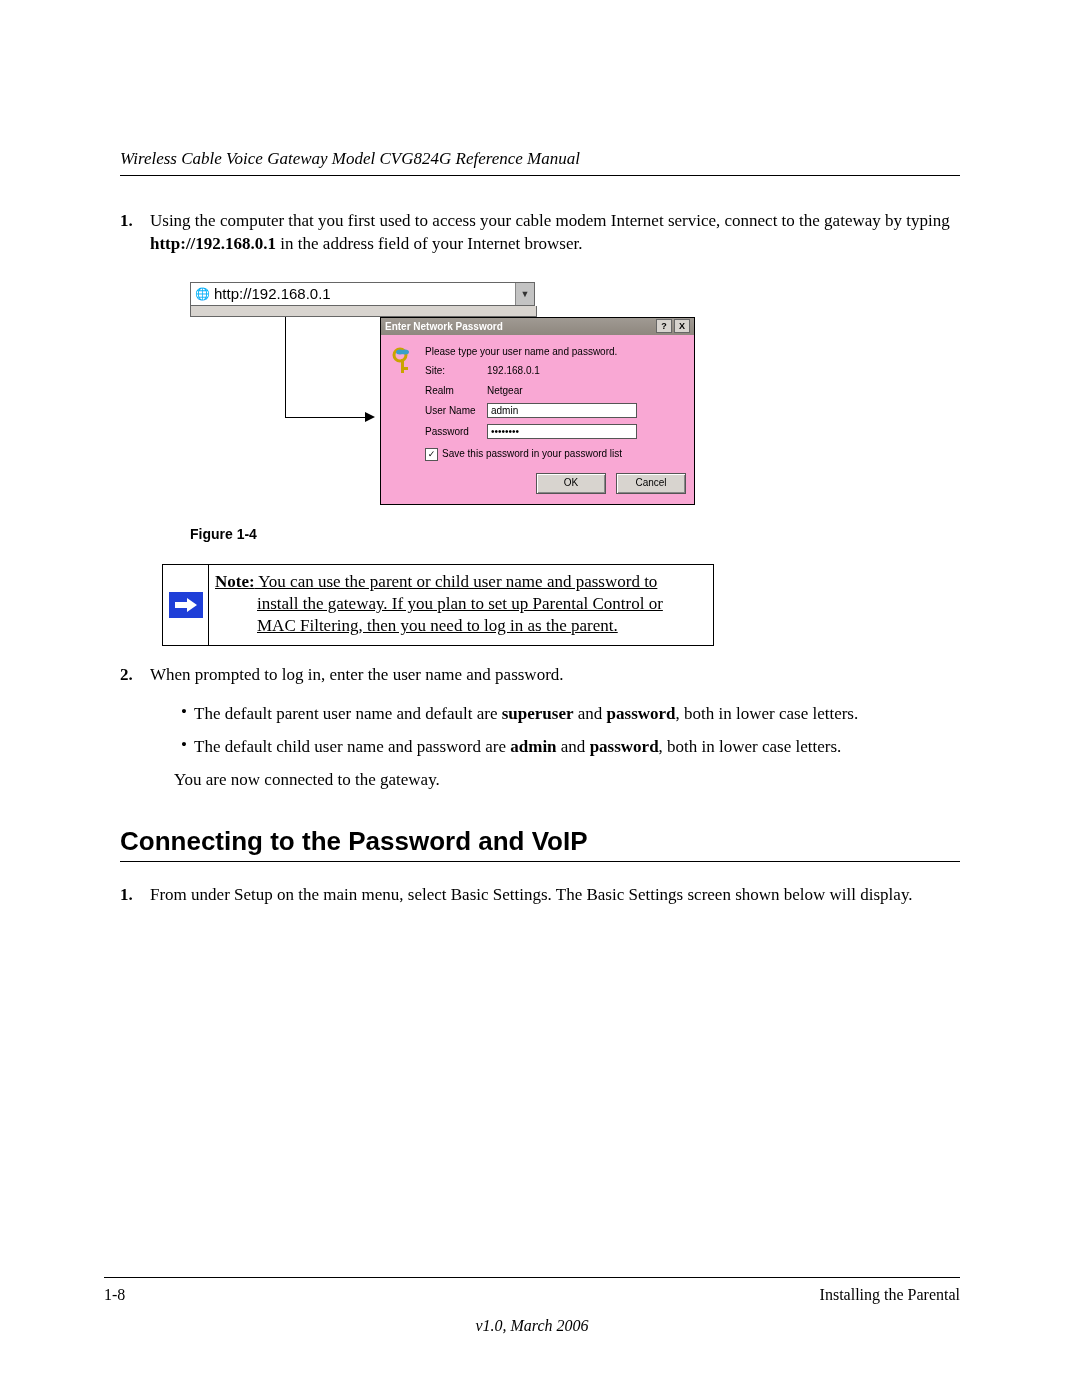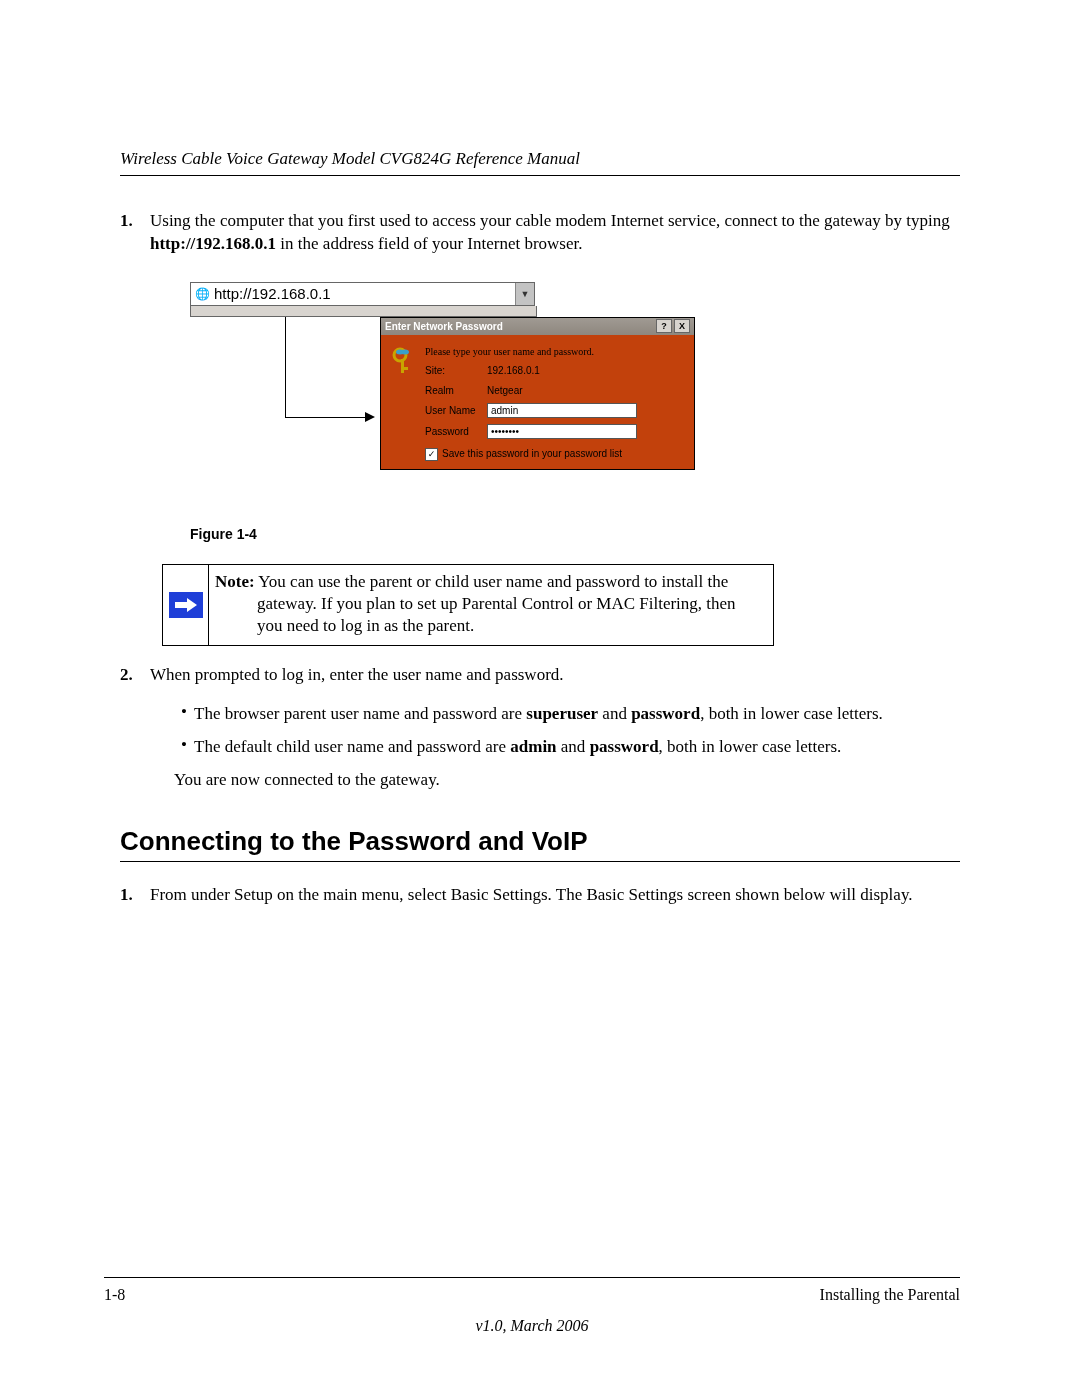--- a/index.html
+++ b/index.html
@@ -125,21 +125,21 @@
     border-left: 10px solid #000;
     border-top: 5px solid transparent;
     border-bottom: 5px solid transparent;
   }
 
   .dialog {
     width: 313px;
     font-family: Tahoma, Arial, sans-serif;
     font-size: 10px;
     border: 1px solid #000;
-    background: #c2410c;
+    background: #f9a8d4;
   }
   .dialog-title {
     height: 17px;
     line-height: 17px;
     background: linear-gradient(#a09a93, #8e877e);
     color: #fff;
     font-weight: bold;
     padding: 0 4px;
     display: flex;
     justify-content: space-between;
@@ -170,21 +170,21 @@
     width: 24px;
     flex: 0 0 24px;
     margin-right: 10px;
     display: flex;
     align-items: flex-start;
     justify-content: center;
     padding-top: 2px;
   }
   .key-icon svg { display: block; }
   .dlg-form { flex: 1 1 auto; }
-  .dlg-line { margin-bottom: 2px; font-family: Liberation Serif, serif; }
+  .dlg-line { margin-bottom: 2px; }
   .dlg-row {
     display: flex;
     align-items: center;
     margin-top: 6px;
   }
   .dlg-label {
     width: 62px;
     flex: 0 0 62px;
   }
   .dlg-val { flex: 1 1 auto; }
@@ -237,21 +237,22 @@
     font-family: Arial, Helvetica, sans-serif;
     font-weight: bold;
     font-size: 14px;
     padding: 18px 0 0 70px;
   }
 
   
   .note-box {
     display: flex;
     margin: 20px 0 18px 42px;
-    width: 612px;
+    width: 552px;
+    text-decoration: underline;
   }
   .note-icon-cell {
     width: 45px;
     flex: 0 0 45px;
     border-top: 1px solid #000;
     border-left: 1px solid #000;
     border-bottom: 1px solid #000;
     display: flex;
     align-items: center;
     justify-content: center;
@@ -404,20 +405,24 @@
                 <div class="dlg-label">Password</div>
                 <input class="dlg-input" type="password" value="xxxxxxxx" style="">
               </div>
 
               <div class="dlg-check">
                 <span class="box">✓</span>
                 <span>Save this password in your password list</span>
               </div>
             </div>
           </div>
+          <div class="dlg-btns">
+            <div class="dlg-btn">OK</div>
+            <div class="dlg-btn">Cancel</div>
+          </div>
         </div>
       </div>
 
     </div>
 
     <div class="figure-caption">Figure 1-4</div>
 
     <div class="note-box">
       <div class="note-icon-cell">
         <div class="arrow-badge">
@@ -433,21 +438,21 @@
 
     <div class="ol-step">
       <div class="num">2.</div>
       <div class="txt">When prompted to log in, enter the user name and password.</div>
     </div>
 
     <div class="sub-list">
       <div class="bul-item">
         <div class="dot">•</div>
         <div>
-          <span>The browser parent user name and password are </span><span class="bold">superuser</span><span> and </span><span class="bold">password</span><span>, both in lower case letters.</span>
+          <span>The default parent user name and default are </span><span class="bold">superuser</span><span> and </span><span class="bold">password</span><span>, both in lower case letters.</span>
         </div>
       </div>
       <div class="bul-item">
         <div class="dot">•</div>
         <div>
           <span>The default child user name and password are </span><span class="bold">admin</span><span> and </span><span class="bold">password</span><span>, both in lower case letters.</span>
         </div>
       </div>
     </div>
 

